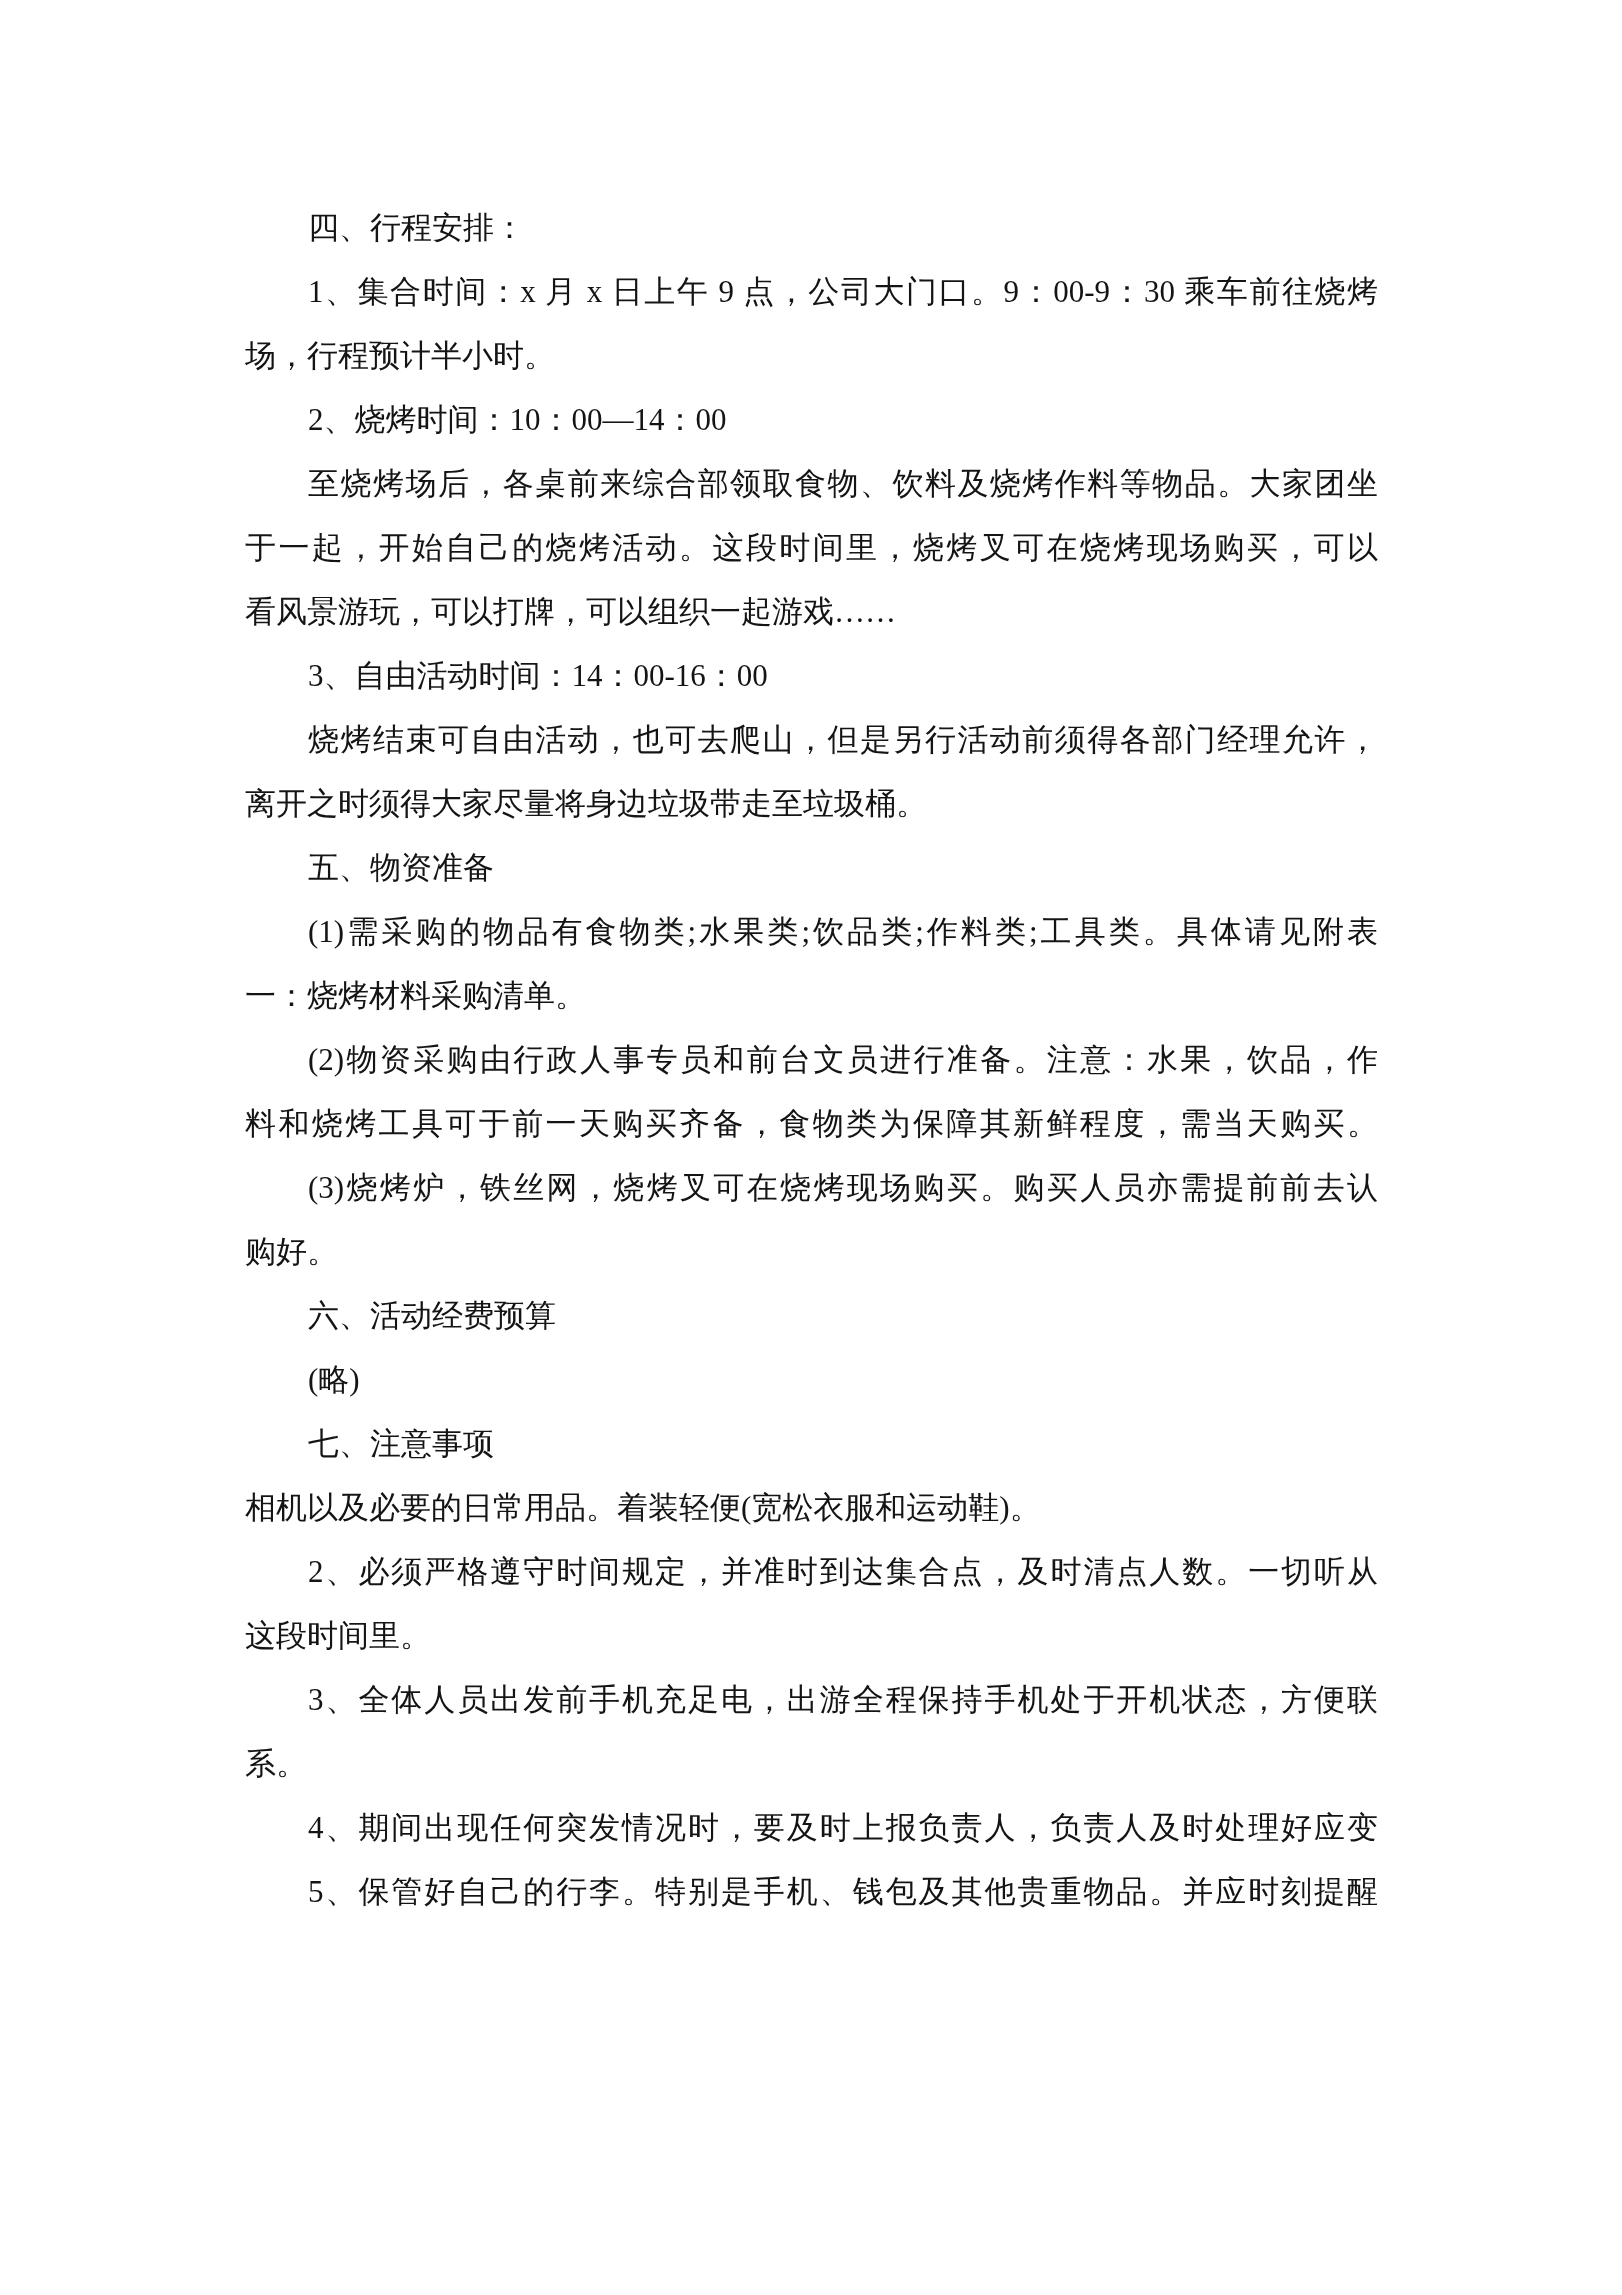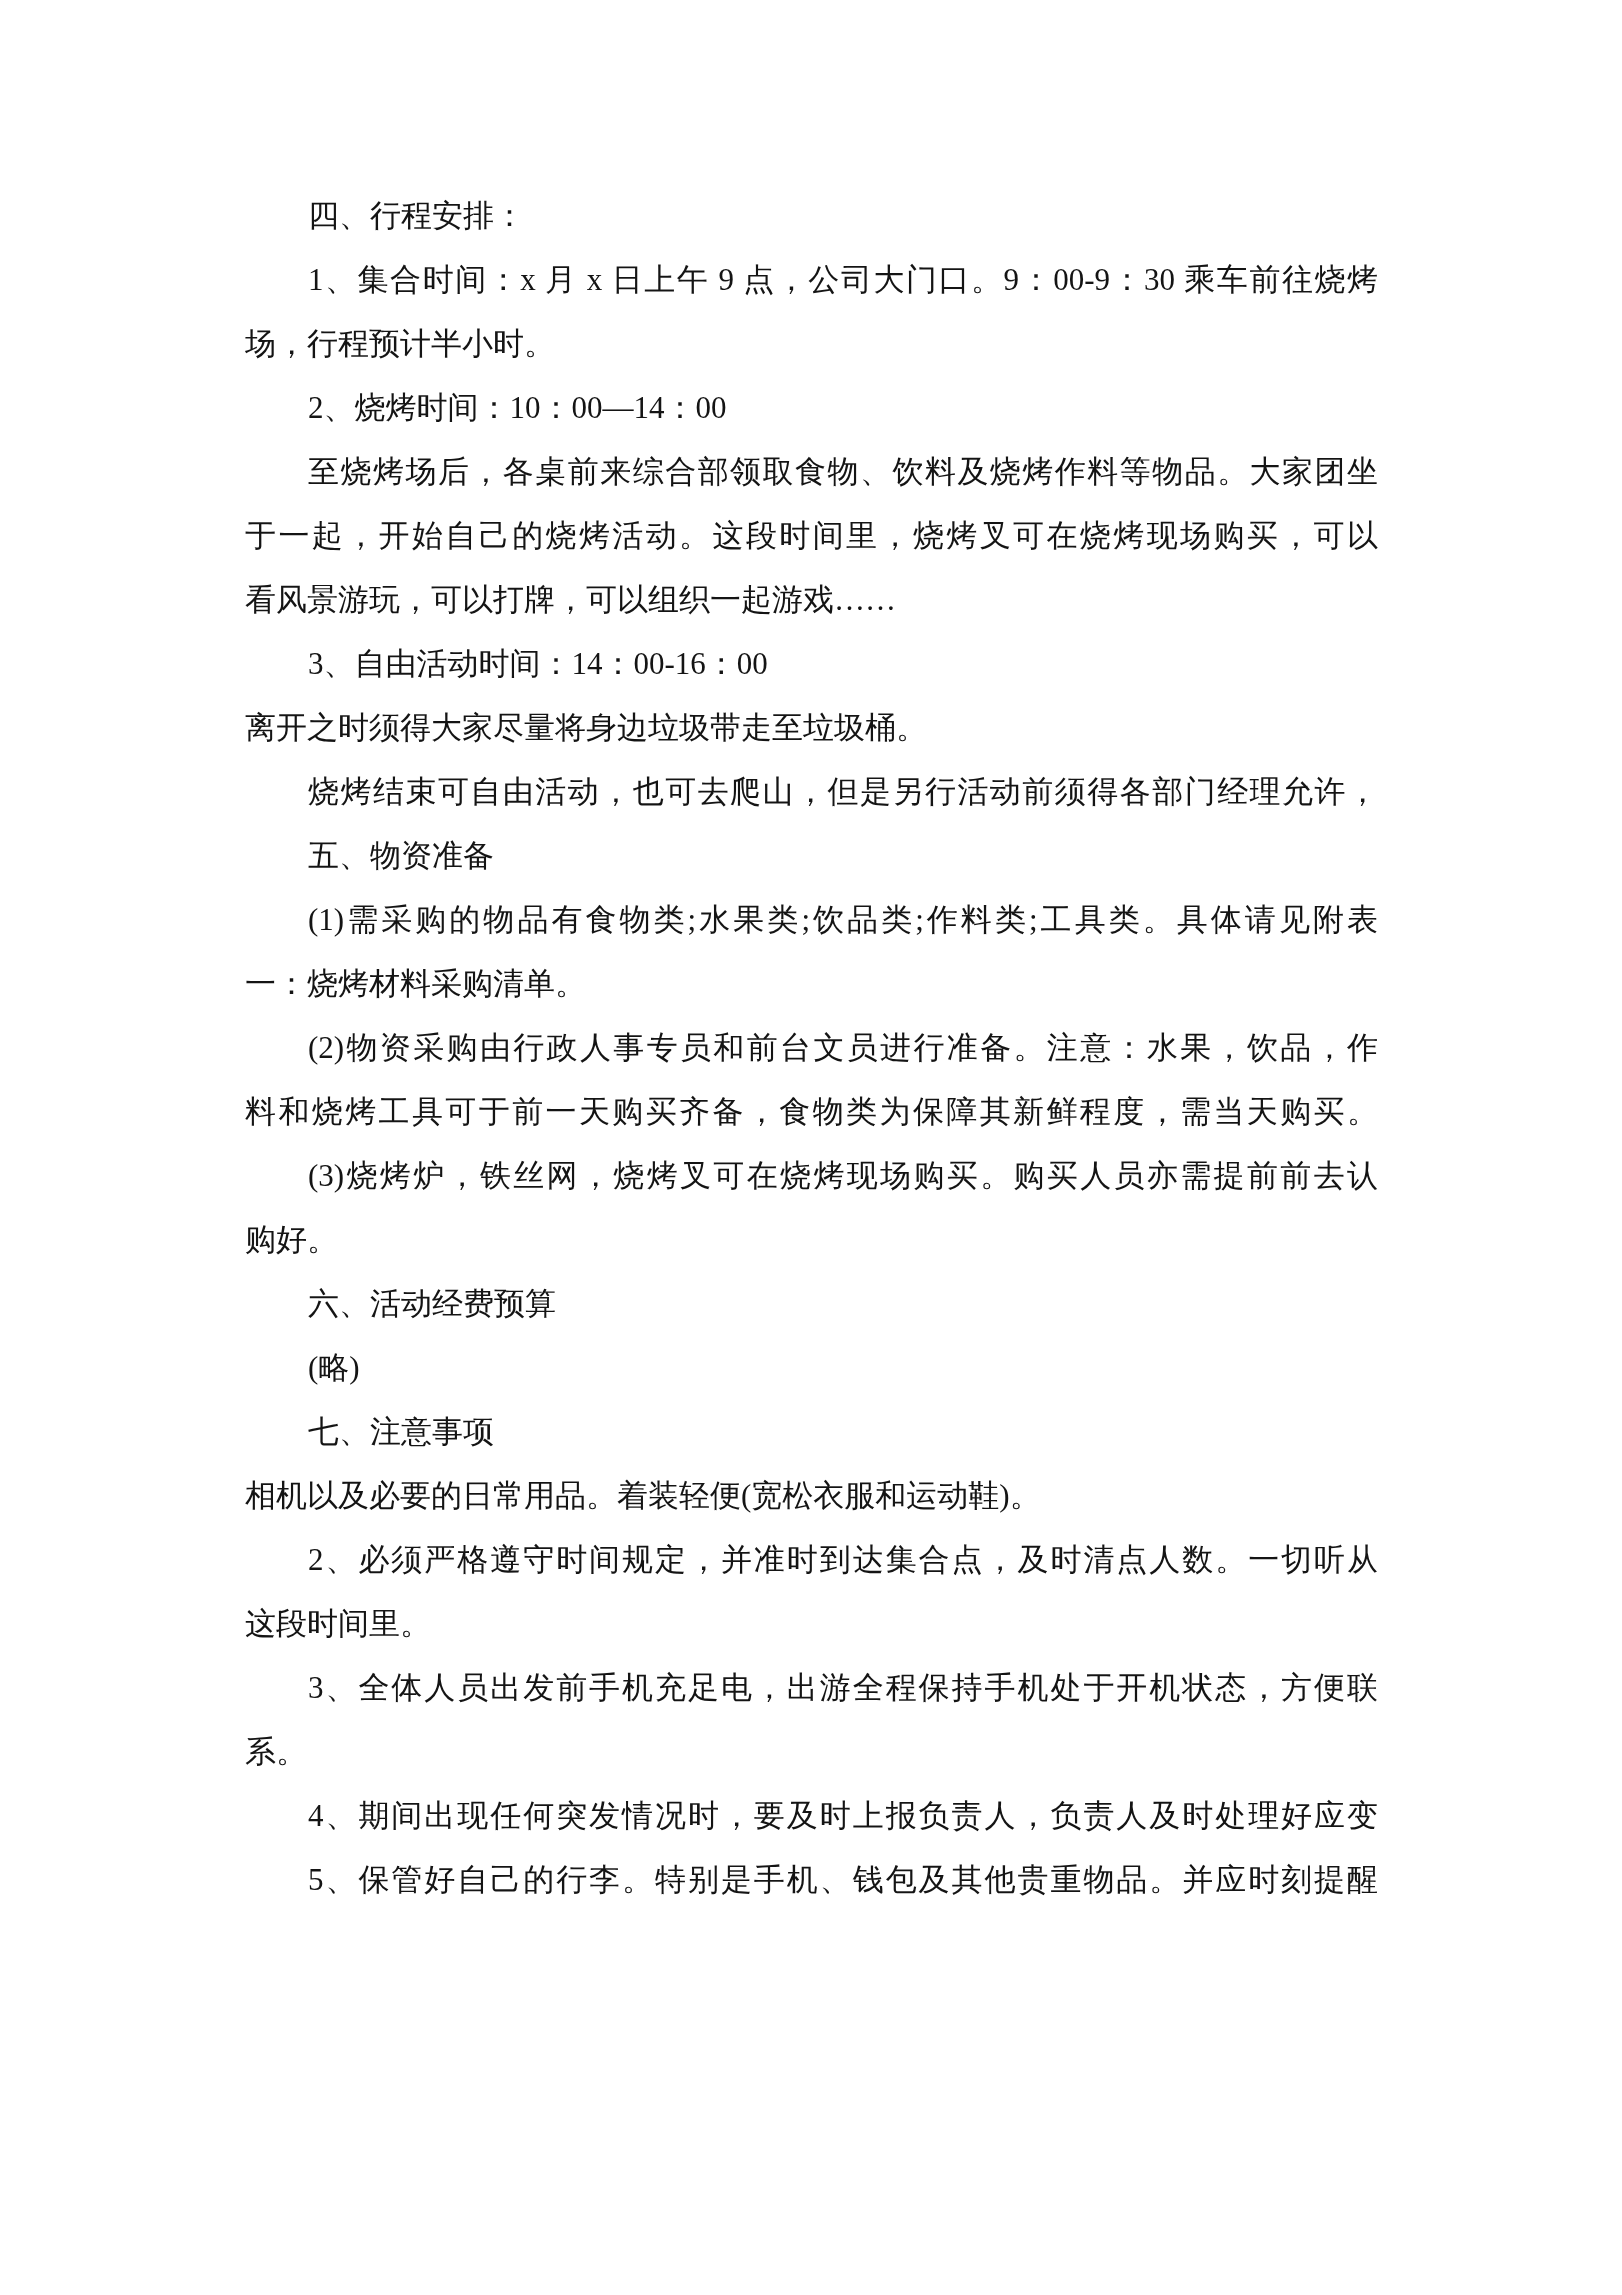--- a/index.html
+++ b/index.html
@@ -16,21 +16,21 @@
   .page {
     position: absolute;
     left: 0; top: 0;
     width: 1623px;
     height: 2295px;
     background: #ffffff;
   }
   .content {
     position: absolute;
     left: 245px;
-    top: 184px;
+    top: 196px;
     width: 1133px;
   }
   .line {
     font-family: "Liberation Serif", "DejaVu Serif", serif;
     font-size: 31px;
     line-height: 64px;
     height: 64px;
     color: #141414;
     text-align: left;
     white-space: normal;
@@ -52,22 +52,22 @@
 <div class="page">
   <div class="content">
     <div class="line indent">四、行程安排：</div>
     <div class="line indent fill">1、集合时间：x 月 x 日上午 9 点，公司大门口。9：00-9：30 乘车前往烧烤</div>
     <div class="line">场，行程预计半小时。</div>
     <div class="line indent">2、烧烤时间：10：00—14：00</div>
     <div class="line indent fill">至烧烤场后，各桌前来综合部领取食物、饮料及烧烤作料等物品。大家团坐</div>
     <div class="line fill">于一起，开始自己的烧烤活动。这段时间里，烧烤叉可在烧烤现场购买，可以</div>
     <div class="line">看风景游玩，可以打牌，可以组织一起游戏……</div>
     <div class="line indent">3、自由活动时间：14：00-16：00</div>
+    <div class="line indent fill">烧烤结束可自由活动，也可去爬山，但是另行活动前须得各部门经理允许，</div>
     <div class="line">离开之时须得大家尽量将身边垃圾带走至垃圾桶。</div>
-    <div class="line indent fill">烧烤结束可自由活动，也可去爬山，但是另行活动前须得各部门经理允许，</div>
     <div class="line indent">五、物资准备</div>
     <div class="line indent fill">(1)需采购的物品有食物类;水果类;饮品类;作料类;工具类。具体请见附表</div>
     <div class="line">一：烧烤材料采购清单。</div>
     <div class="line indent fill">(2)物资采购由行政人事专员和前台文员进行准备。注意：水果，饮品，作</div>
     <div class="line fill">料和烧烤工具可于前一天购买齐备，食物类为保障其新鲜程度，需当天购买。</div>
     <div class="line indent fill">(3)烧烤炉，铁丝网，烧烤叉可在烧烤现场购买。购买人员亦需提前前去认</div>
     <div class="line">购好。</div>
     <div class="line indent">六、活动经费预算</div>
     <div class="line indent">(略)</div>
     <div class="line indent">七、注意事项</div>

